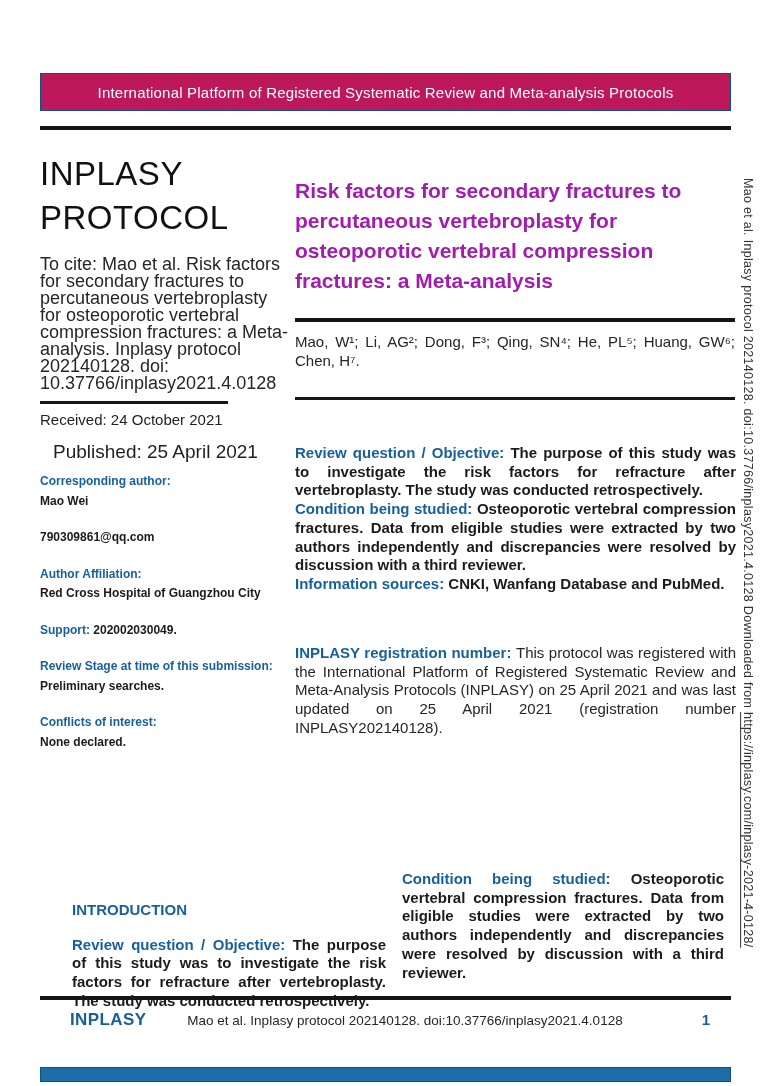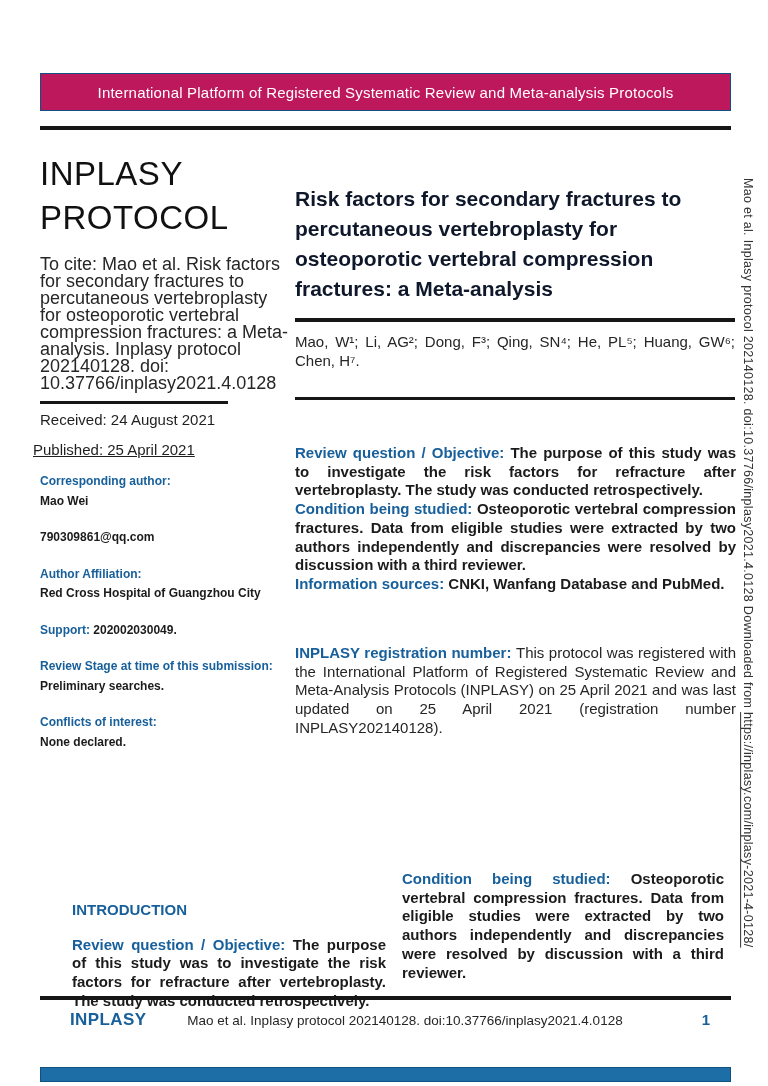--- a/index.html
+++ b/index.html
@@ -19,30 +19,30 @@
   .rule-auth   { left:295px; top:397px; width:440px; height:3px; }
   .rule-left   { left:40px;  top:401px; width:188px; height:3px; }
   .rule-footer { left:40px;  top:996px; width:691px; height:4px; }
 
   
   .brand { position:absolute; left:40px; top:152px; width:260px;
            font-size:33px; line-height:44px; font-weight:400; color:#111111; letter-spacing:.5px; }
   .tocite { position:absolute; left:40px; top:256px; width:252px;
             font-size:18px; line-height:17px; color:#262626; }
   .received  { position:absolute; left:40px; top:411px; width:252px; font-size:15px; color:#1f1f1f; }
-  .published { position:absolute; left:33px; top:441px; width:252px; font-size:15px; color:#1f1f1f;text-decoration:underline; }
+  .published { position:absolute; left:53px; top:441px; width:252px; font-size:19px; color:#1f1f1f; }
 
   .meta { position:absolute; left:40px; top:472px; width:256px;
           font-size:12px; line-height:19.5px; font-weight:bold; color:#1b1b1b; }
   .meta p { margin:0 0 17px 0; }
   .blue { color:#18609b; }
 
   
-  .title { position:absolute; left:295px; top:184px; width:445px;
-           font-size:21px; line-height:30px; font-weight:bold; color:#0f172a; }
+  .title { position:absolute; left:295px; top:176px; width:445px;
+           font-size:21px; line-height:30px; font-weight:bold; color:#a21caf; }
   .authors { position:absolute; left:295px; top:332px; width:440px;
              font-size:15px; line-height:19px; color:#262626; text-align:justify; }
   .abstract { position:absolute; left:295px; top:444px; width:441px;
               font-size:15px; line-height:18.7px; font-weight:bold; color:#1b1b1b; text-align:justify; }
   .abstract p { margin:0; }
   .registration { position:absolute; left:295px; top:644px; width:441px;
                   font-size:15px; line-height:18.7px; color:#262626; text-align:justify; }
   .registration .lbl { font-weight:bold; }
 
   
@@ -81,21 +81,21 @@
 
   <div class="brand">
     <div>INPLASY</div>
     <div>PROTOCOL</div>
   </div>
 
   <p class="tocite">To cite: Mao et al. Risk factors for secondary fractures to percutaneous vertebroplasty for osteoporotic vertebral compression fractures: a Meta-analysis. Inplasy protocol 202140128. doi: 10.37766/inplasy2021.4.0128</p>
 
   <div class="rule rule-left"></div>
 
-  <p class="received">Received: 24 August 2021</p>
+  <p class="received">Received: 24 October 2021</p>
   <p class="published">Published: 25 April 2021</p>
 
   <div class="meta">
     <p>
       <span class="blue">Corresponding author:</span><br>
       <span>Mao Wei</span>
     </p>
     <p>
       <span>790309861@qq.com</span>
     </p>

